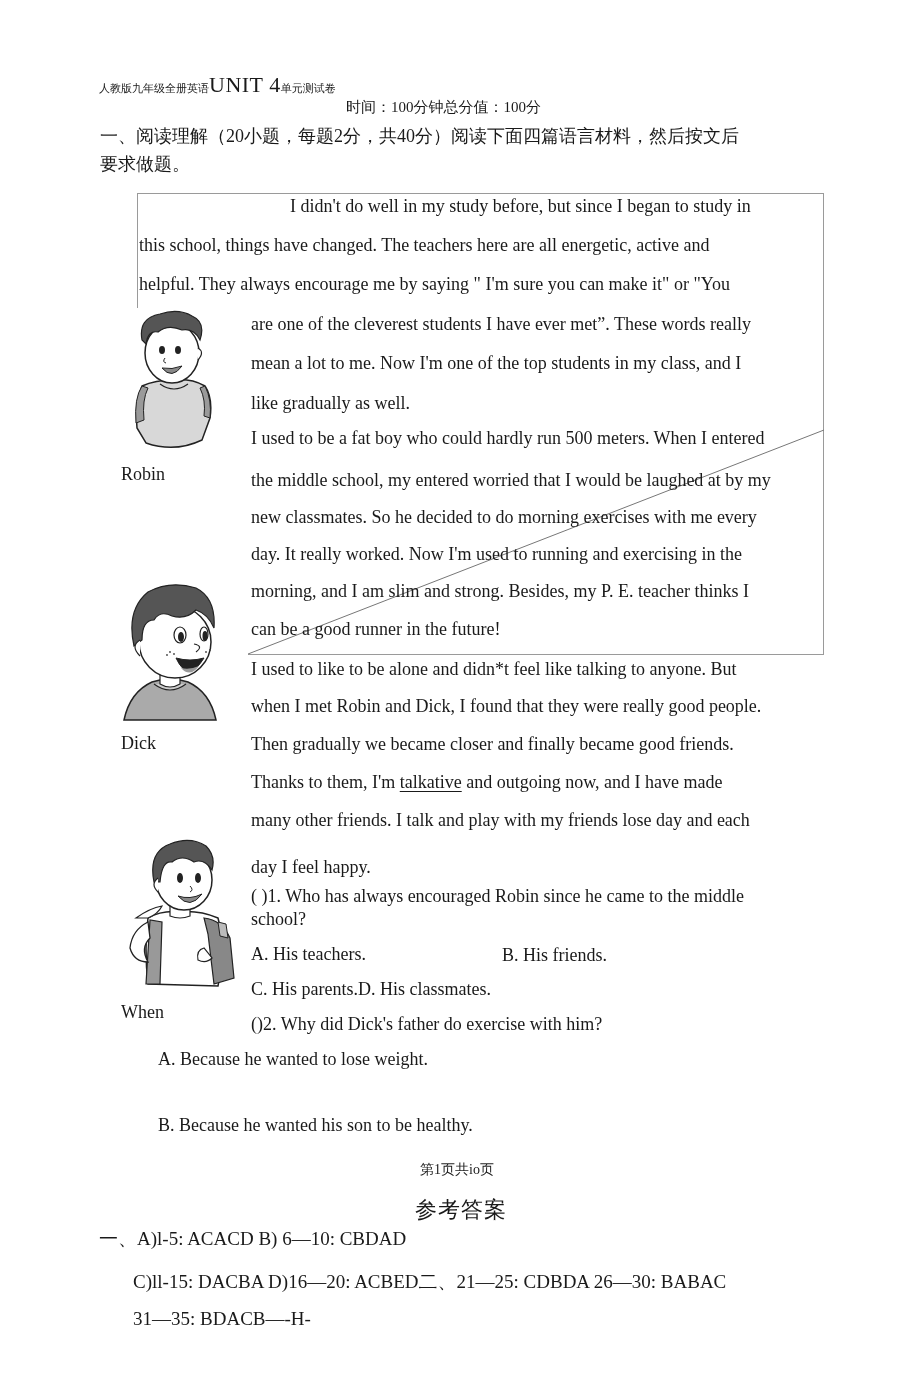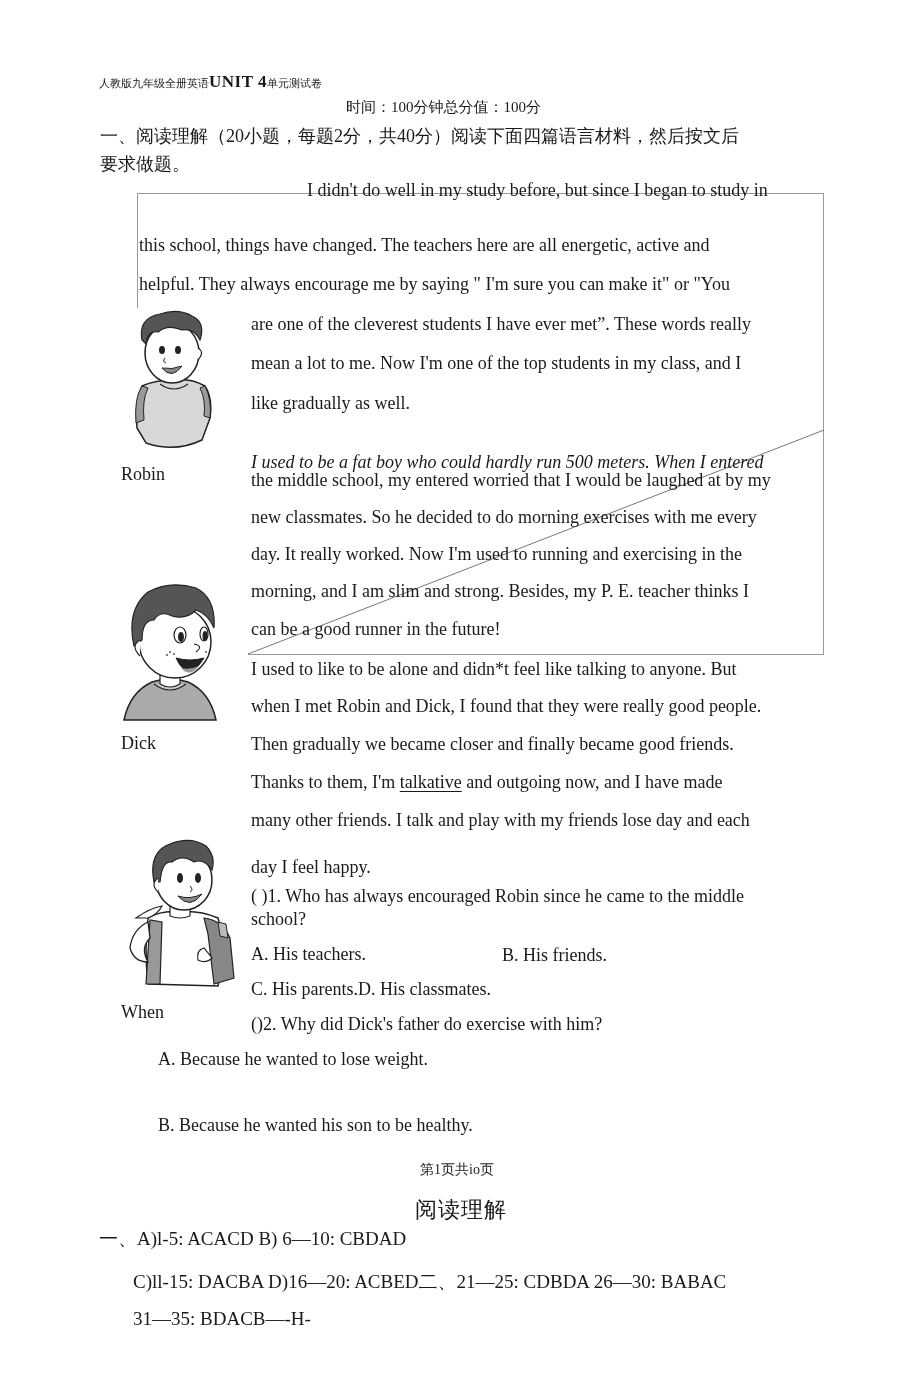--- a/index.html
+++ b/index.html
@@ -1,20 +1,20 @@
 <!DOCTYPE html>
 <html><head>
 <meta charset="utf-8">
 <style>
   html, body { margin: 0; padding: 0; background: #ffffff; }
   body { width: 920px; height: 1375px; position: relative; overflow: hidden;
          font-family: "Liberation Serif", "DejaVu Serif", serif; color: #1a1a1a; }
   .abs { position: absolute; white-space: nowrap; }
   .hdr-small { font-size: 11px; }
-  .hdr-unit { font-size: 17px; font-weight: bold; letter-spacing: 0.5px; }
+  .hdr-unit { font-size: 22px; font-weight: normal; letter-spacing: 0.5px; }
   .time { font-size: 15px; }
   .sec { font-size: 18px; }
   .body-text { font-size: 18px; }
   .name { font-size: 18px; }
   .footer { font-size: 14px; }
   .ans-title { font-family: "DejaVu Sans", sans-serif; font-size: 22px; letter-spacing: 1px; }
   .ans { font-size: 19px; }
   u.ul { text-decoration: underline; text-underline-offset: 3px; }
   svg.frame { position: absolute; left: 0; top: 0; }
   .illus { position: absolute; }
@@ -31,28 +31,28 @@
 <div class="abs sec" style="left:100px; top:152px;">要求做题。</div>
 
 <svg class="frame" width="920" height="1375">
   <line x1="137" y1="193.5" x2="824" y2="193.5" stroke="#9a9a9a" stroke-width="1"></line>
   <line x1="137.5" y1="193" x2="137.5" y2="308" stroke="#9a9a9a" stroke-width="1"></line>
   <line x1="823.5" y1="193" x2="823.5" y2="655" stroke="#9a9a9a" stroke-width="1"></line>
   <line x1="248" y1="654.5" x2="824" y2="654.5" stroke="#9a9a9a" stroke-width="1"></line>
   <line x1="824" y1="430" x2="248" y2="654" stroke="#777" stroke-width="1"></line>
 </svg>
 
-<div class="abs body-text" style="left:290px; top:180px;margin-left:17px;">I didn't do well in my study before, but since I began to study in</div>
+<div class="abs body-text" style="left:290px; top:196px;">I didn't do well in my study before, but since I began to study in</div>
 <div class="abs body-text" style="left:139px; top:235px;text-align:center;">this school, things have changed. The teachers here are all energetic, active and</div>
 <div class="abs body-text" style="left:139px; top:274px;">helpful. They always encourage me by saying " I'm sure you can make it" or "You</div>
 <div class="abs body-text" style="left:251px; top:314px;">are one of the cleverest students I have ever met”. These words really</div>
 <div class="abs body-text" style="left:251px; top:353px;">mean a lot to me. Now I'm one of the top students in my class, and I</div>
 <div class="abs body-text" style="left:251px; top:393px;">like gradually as well.</div>
 
-<div class="abs body-text" style="left:251px; top:452px;font-style:italic;">I used to be a fat boy who could hardly run 500 meters. When I entered</div>
+<div class="abs body-text" style="left:251px; top:428px;">I used to be a fat boy who could hardly run 500 meters. When I entered</div>
 <div class="abs body-text" style="left:251px; top:470px;">the middle school, my entered worried that I would be laughed at by my</div>
 <div class="abs body-text" style="left:251px; top:507px;">new classmates. So he decided to do morning exercises with me every</div>
 <div class="abs body-text" style="left:251px; top:544px;">day. It really worked. Now I'm used to running and exercising in the</div>
 <div class="abs body-text" style="left:251px; top:581px;">morning, and I am slim and strong. Besides, my P. E. teacher thinks I</div>
 <div class="abs body-text" style="left:251px; top:619px;">can be a good runner in the future!</div>
 
 <div class="abs body-text" style="left:251px; top:659px;">I used to like to be alone and didn*t feel like talking to anyone. But</div>
 <div class="abs body-text" style="left:251px; top:696px;">when I met Robin and Dick, I found that they were really good people.</div>
 <div class="abs body-text" style="left:251px; top:734px;">Then gradually we became closer and finally became good friends.</div>
 <div class="abs body-text" style="left:251px; top:772px;"><span>Thanks to them, I'm </span><u class="ul">talkative</u><span> and outgoing now, and I have made</span></div>
@@ -150,16 +150,16 @@
     <ellipse cx="80" cy="40" rx="3" ry="5" fill="#222"></ellipse>
     <path d="M72 48 Q76 52 72 54" fill="none" stroke="#222" stroke-width="1"></path>
 
     <path d="M60 58 Q72 72 84 56 Q72 62 60 58 Z" fill="#888" stroke="#222" stroke-width="1"></path>
   </svg>
 </div>
 <div class="abs name" style="left:121px; top:1002px;">When</div>
 
 <div class="abs footer" style="left:420px; top:1161px;">第1页共io页</div>
 
-<div class="abs ans-title" style="left:415px; top:1195px;">阅读理解</div>
+<div class="abs ans-title" style="left:415px; top:1195px;">参考答案</div>
 <div class="abs ans" style="left:99px; top:1226px;">一、A)l-5: ACACD B) 6—10: CBDAD</div>
 <div class="abs ans" style="left:133px; top:1269px;">C)ll-15: DACBA D)16—20: ACBED二、21—25: CDBDA 26—30: BABAC</div>
 <div class="abs ans" style="left:133px; top:1308px;">31—35: BDACB—-H-</div>
 
 </body></html>

